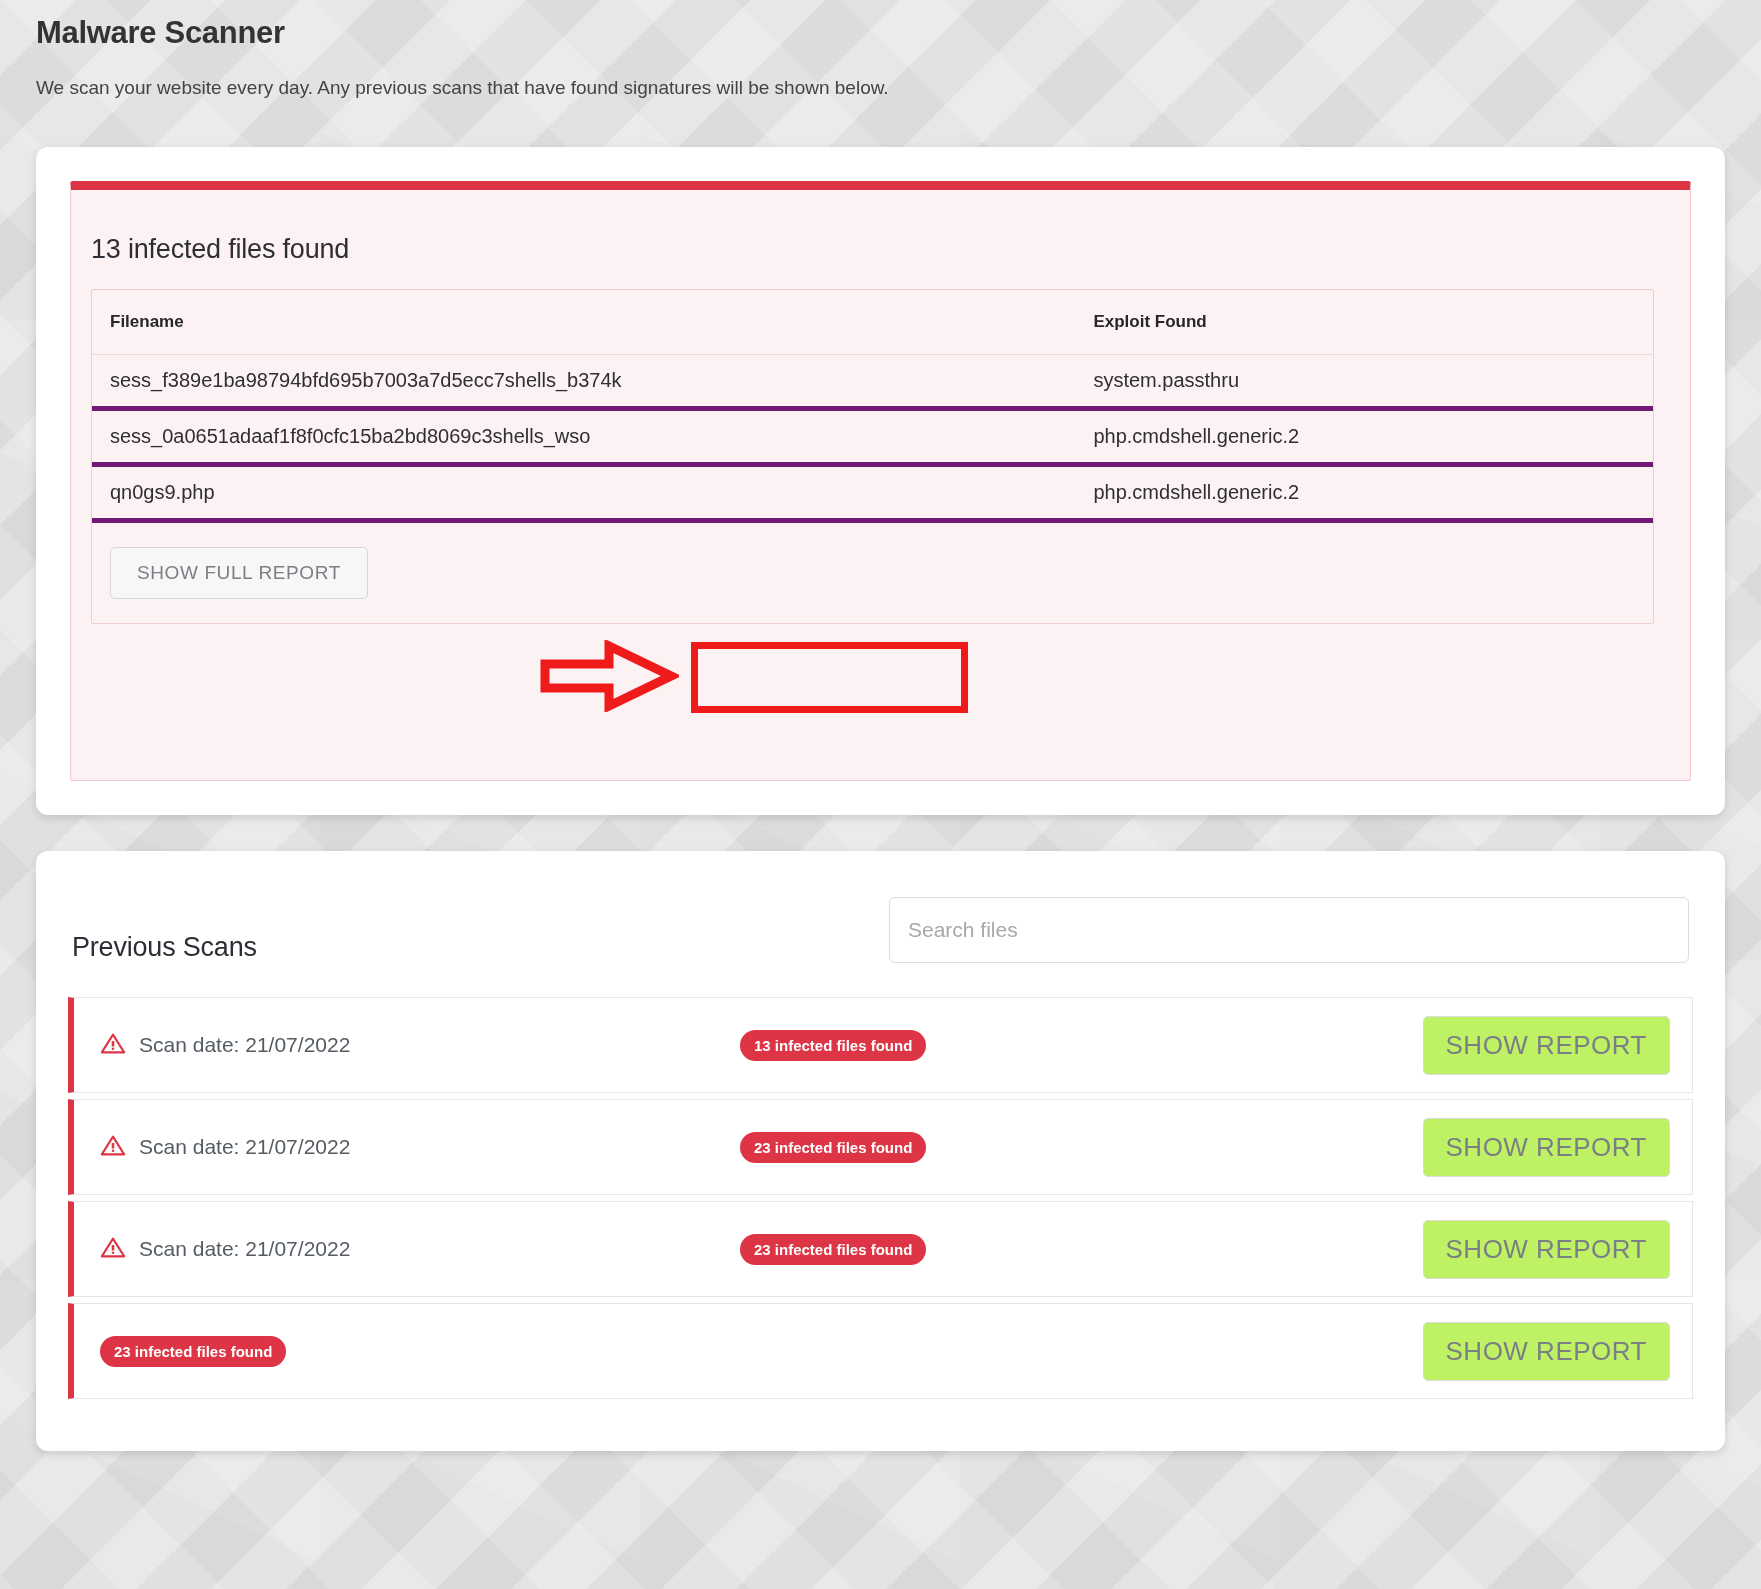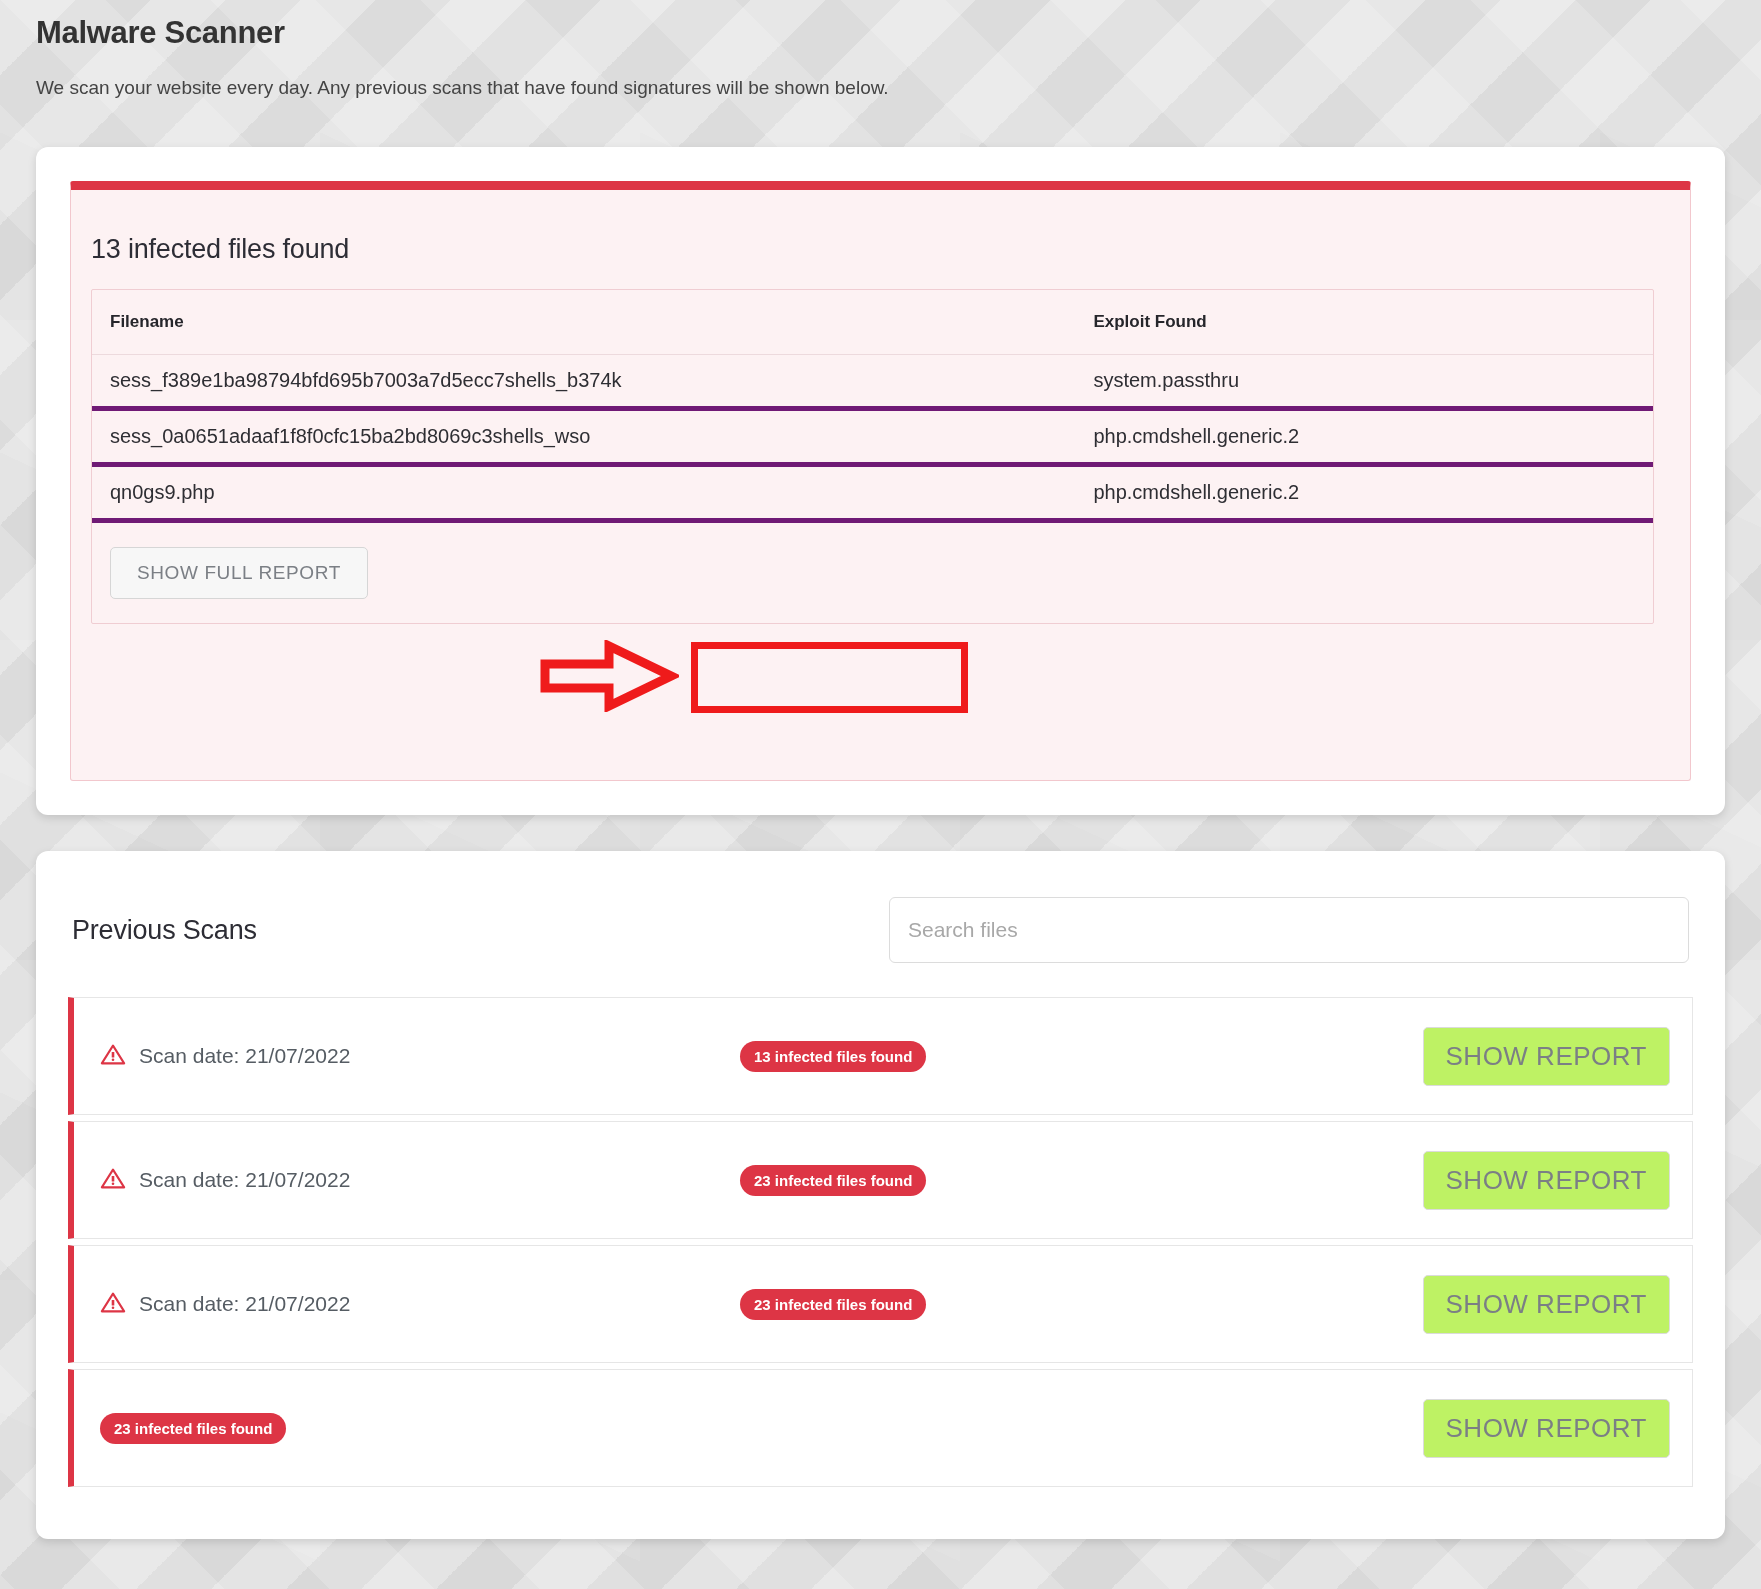--- a/index.html
+++ b/index.html
@@ -183,21 +183,21 @@
   .anno-arrow { position: absolute; z-index: 40; pointer-events: none; }
 
   
   .prev-card {
     margin-top: 36px;
     padding: 36px 32px 46px 32px;
   }
 
   .prev-head {
     display: flex;
-    align-items: center;
+    align-items: flex-end;
     justify-content: space-between;
     padding: 10px 4px 0 4px;
   }
 
   .search-input {
     width: 800px;
     height: 66px;
     border: 1px solid #dcdcdc;
     border-radius: 6px;
     font-size: 21px;
@@ -210,21 +210,21 @@
   .search-input::placeholder { color: #a8a8a8; }
 
   .scan-list { margin-top: 34px; }
 
   .scan-row {
     display: flex;
     align-items: center;
     border: 1px solid #e6e6e6;
     border-left: 6px solid #dd3545;
     background: #ffffff;
-    height: 118px;
+    height: 96px;
     margin-bottom: 6px;
     padding: 0 22px 0 26px;
   }
 
   .scan-row-left {
     display: flex;
     align-items: center;
     flex: 0 0 640px;
   }
 

